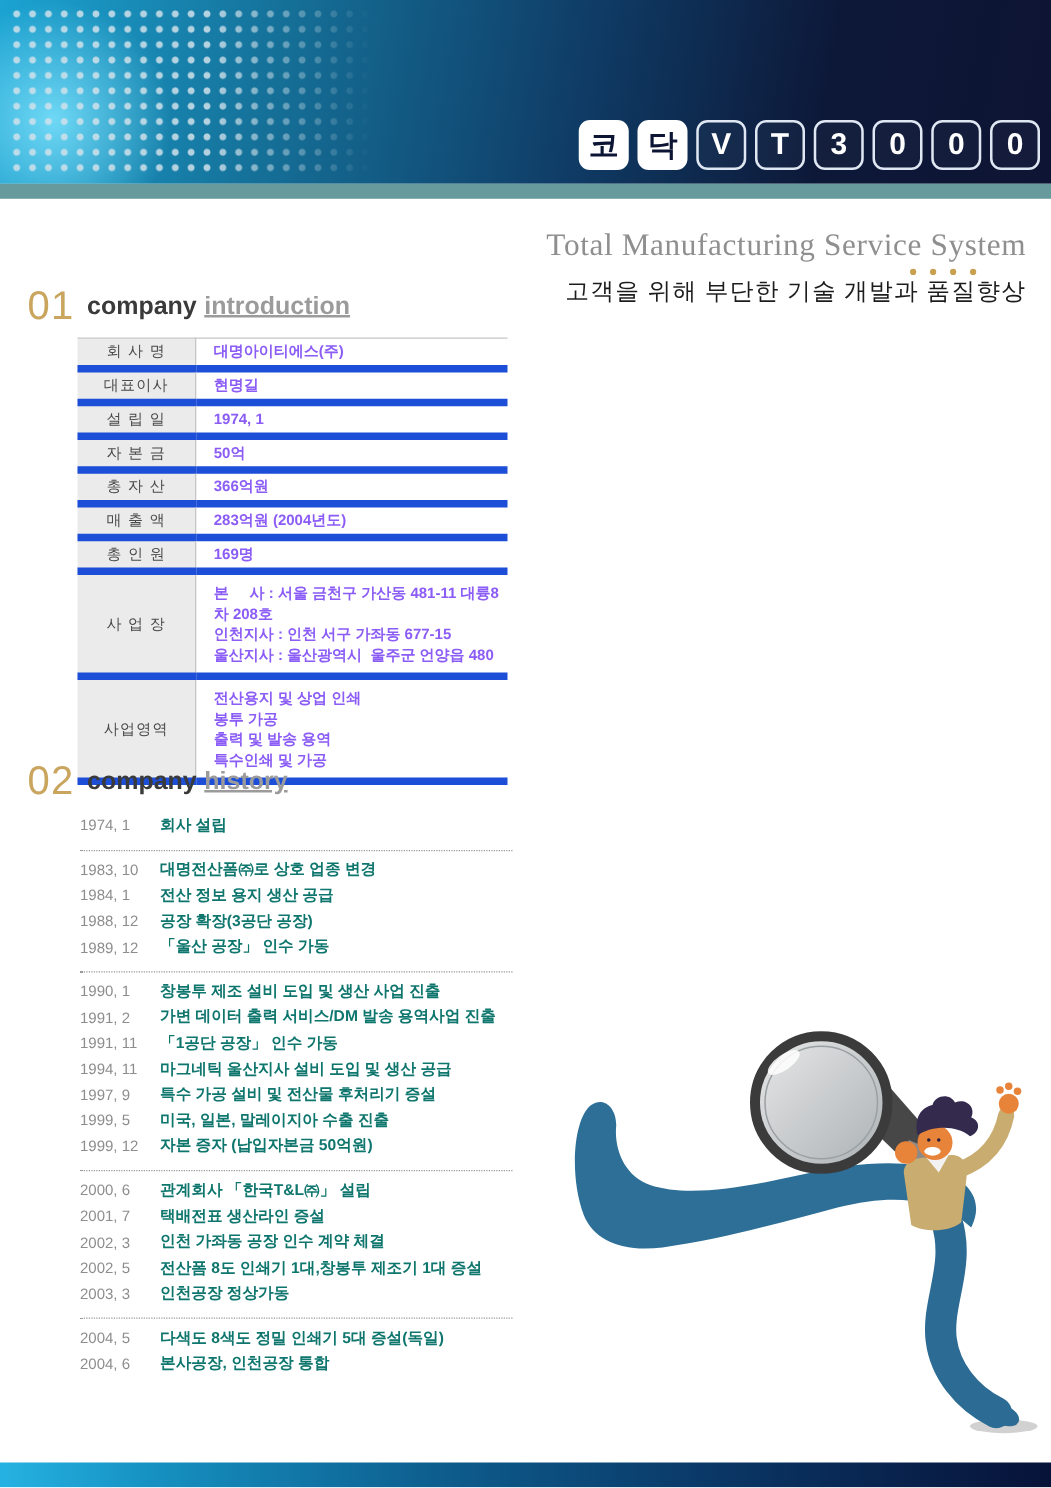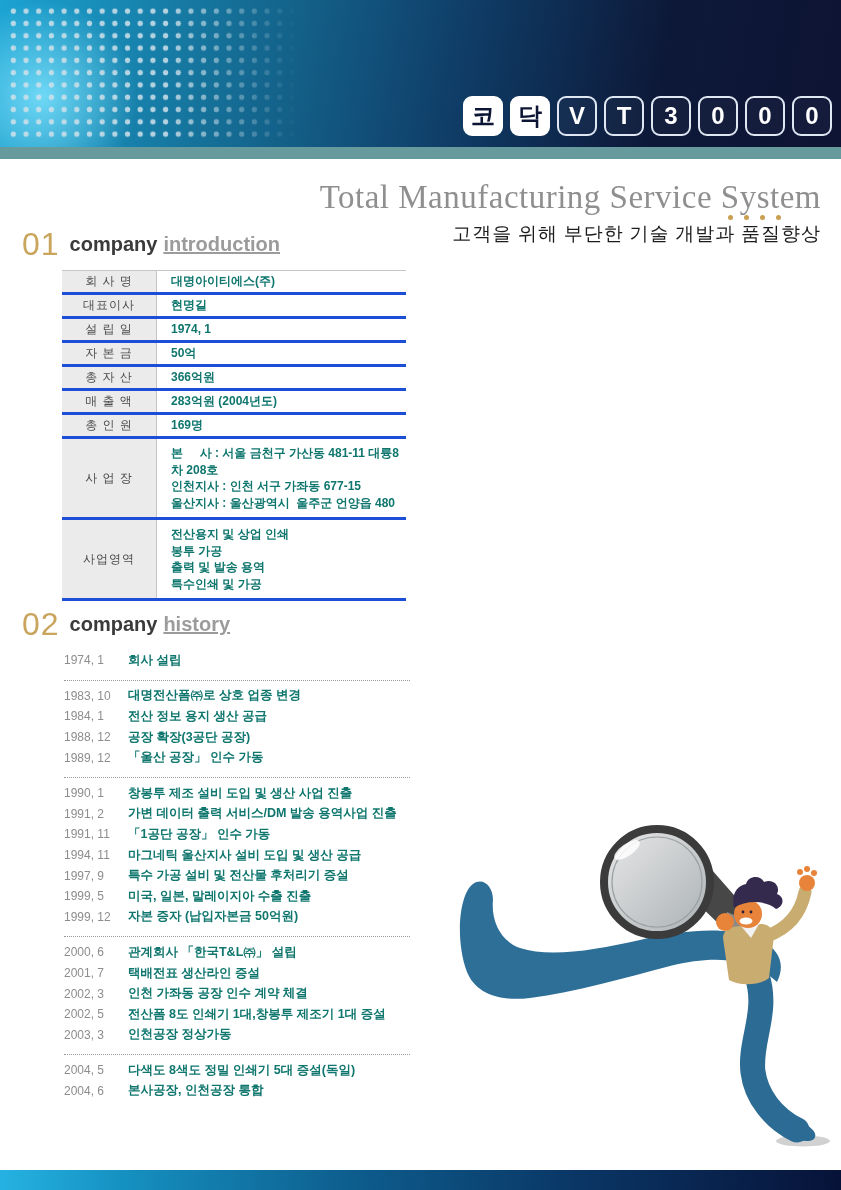--- a/index.html
+++ b/index.html
@@ -31,21 +31,21 @@
     font-size:24px; font-weight:bold; letter-spacing:0;
   }
   .code-box.solid { background:#ffffff; color:#0d1535; border:2px solid #ffffff; }
   .code-box.outline { background:rgba(255,255,255,0.03); color:#ffffff; border:2px solid #dfe7f2; }
 
   .teal-band { position:absolute; left:0; top:147px; width:841px; height:12px; background:#679a9c; }
 
   
   .tagline { position:absolute; top:183px; right:20px; text-align:right; }
   .title-en {
-    font-family:"Liberation Serif", serif; font-size:33px; color:#8f8f8f;
+    font-family:"Liberation Serif", serif; font-size:25px; color:#8f8f8f;
     letter-spacing:0.5px; line-height:28px;
   }
   .accent-dots { display:flex; justify-content:flex-end; gap:11px; margin:4px 40px 3px 0; }
   .accent-dots span { width:5px; height:5px; border-radius:50%; background:#c8a050; }
   .subtitle-ko {
     font-family:"Liberation Serif", serif; font-size:19px; color:#1c1c1c;
     letter-spacing:1px; line-height:22px;
   }
 
   
@@ -56,29 +56,29 @@
   }
   .sec-label-primary  { font-size:20px; font-weight:bold; color:#3a3a3a; }
   .sec-label-secondary{ font-size:20px; font-weight:bold; color:#9b9b9b; margin-left:6px;text-decoration:underline; }
 
   
   .info-table {
     position:absolute; left:62px; top:270px; width:344px;
     border-collapse:collapse; font-size:12px;
   }
   .info-table td {
-    border-top:1px solid #c6c6c6; border-bottom:3px solid #1d4ed8;
+    border-top:1px solid #c6c6c6; border-bottom:6px solid #1d4ed8;
     vertical-align:middle; padding:2px 6px;
   }
   .info-table td.cell-label {
     background:#ebebeb; width:82px; text-align:center; color:#4a4a4a;
     border-right:1px solid #c6c6c6; letter-spacing:1px; height:17px;
   }
   .info-table td.cell-value {
-    color:#0f766e; font-weight:bold; padding-left:14px;
+    color:#8b5cf6; font-weight:bold; padding-left:14px;
     white-space:pre-wrap; line-height:16.5px;
   }
   .info-table tr.multi td { padding-top:6px; padding-bottom:6px; }
 
   
   .history { position:absolute; left:64px; top:650px; width:346px; }
   .h-group { padding:5px 0 9px; border-bottom:1px dotted #999999; }
   .h-group:first-child { padding-top:0; }
   .h-group:last-child  { border-bottom:none; }
   .h-item { display:flex; align-items:center; height:20.6px; }

